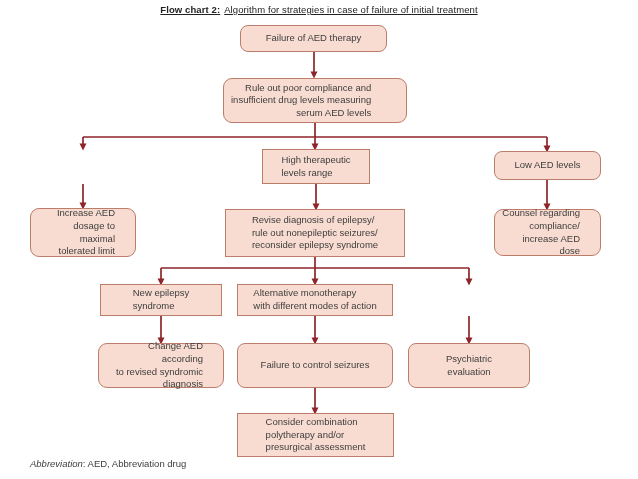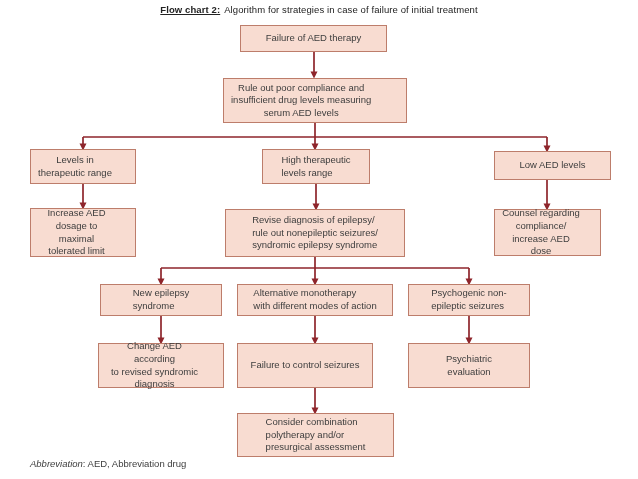--- a/index.html
+++ b/index.html
@@ -15,37 +15,37 @@
     width:638px;height:479px;
     background:#ffffff;
     overflow:hidden;
   }
   .fig-title{
     position:absolute;left:0;top:4px;width:638px;
     text-align:center;font-size:9.5px;color:#222222;
     letter-spacing:.1px;
   }
   .fig-title .b{font-weight:bold;text-decoration:underline;}
-  .fig-title .t{margin-left:4px;}
+  .fig-title .t{margin-left:4px;text-decoration:underline;}
   svg.connectors{position:absolute;left:0;top:0;width:638px;height:479px;}
   .cl{stroke:var(--arrow);stroke-width:1.7px;}
   .ah{fill:var(--arrow);stroke:none;}
   .node{
     position:absolute;
     background:var(--box-fill);
     border:1.5px solid var(--box-border);
     box-sizing:border-box;
     color:var(--text);
     font-size:9.5px;line-height:1.32;
     display:flex;align-items:center;
   }
   .node .txt{white-space:pre-line;}
   .node.c{justify-content:center;text-align:left;}
-  .node.c1{justify-content:center;text-align:center;}
-  .node.l{justify-content:flex-start;padding-left:7px;padding-right:20px;text-align:center;}
+  .node.c1{justify-content:center;text-align:center;border-radius:8px;}
+  .node.l{justify-content:flex-start;padding-left:7px;padding-right:20px;text-align:right;border-radius:9px;}
   .footnote{
     position:absolute;left:30px;top:458px;
     font-size:9.5px;color:var(--text);
   }
   .footnote .i{font-style:italic;}
 </style>
 </head>
 <body>
 
 <div class="stage">
@@ -92,67 +92,59 @@
   <div class="node c1" style="left:240px;top:25px;width:147px;height:27px">
     <span class="txt">Failure of AED therapy</span>
   </div>
 
   <div class="node l" style="left:223px;top:78px;width:184px;height:45px">
     <span class="txt">Rule out poor compliance and
 insufficient drug levels measuring
 serum AED levels</span>
   </div>
 
-  <div class="node l" style="left:30px;top:149px;width:106px;height:35px">
-    <span class="txt">Levels in
-therapeutic range</span>
-  </div>
   <div class="node c" style="left:262px;top:149px;width:108px;height:35px">
     <span class="txt">High therapeutic
 levels range</span>
   </div>
-  <div class="node c1" style="left:494px;top:151px;width:117px;height:29px">
+  <div class="node c1" style="left:494px;top:151px;width:107px;height:29px">
     <span class="txt">Low AED levels</span>
   </div>
 
   <div class="node l" style="left:30px;top:208px;width:106px;height:49px">
     <span class="txt">Increase AED
 dosage to maximal
 tolerated limit</span>
   </div>
   <div class="node c" style="left:225px;top:209px;width:180px;height:48px">
     <span class="txt">Revise diagnosis of epilepsy/
 rule out nonepileptic seizures/
-syndromic epilepsy syndrome</span>
+reconsider epilepsy syndrome</span>
   </div>
   <div class="node l" style="left:494px;top:209px;width:107px;height:47px">
     <span class="txt">Counsel regarding
 compliance/
 increase AED dose</span>
   </div>
 
   <div class="node c" style="left:100px;top:284px;width:122px;height:32px">
     <span class="txt">New epilepsy
 syndrome</span>
   </div>
   <div class="node c" style="left:237px;top:284px;width:156px;height:32px">
     <span class="txt">Alternative monotherapy
 with different modes of action</span>
   </div>
-  <div class="node c" style="left:408px;top:284px;width:122px;height:32px">
-    <span class="txt">Psychogenic non-
-epileptic seizures</span>
-  </div>
 
   <div class="node l" style="left:98px;top:343px;width:126px;height:45px">
     <span class="txt">Change AED according
 to revised syndromic
 diagnosis</span>
   </div>
-  <div class="node c1" style="left:237px;top:343px;width:136px;height:45px">
+  <div class="node c1" style="left:237px;top:343px;width:156px;height:45px">
     <span class="txt">Failure to control seizures</span>
   </div>
   <div class="node c1" style="left:408px;top:343px;width:122px;height:45px">
     <span class="txt">Psychiatric
 evaluation</span>
   </div>
 
   <div class="node c" style="left:237px;top:413px;width:157px;height:44px">
     <span class="txt">Consider combination
 polytherapy and/or

